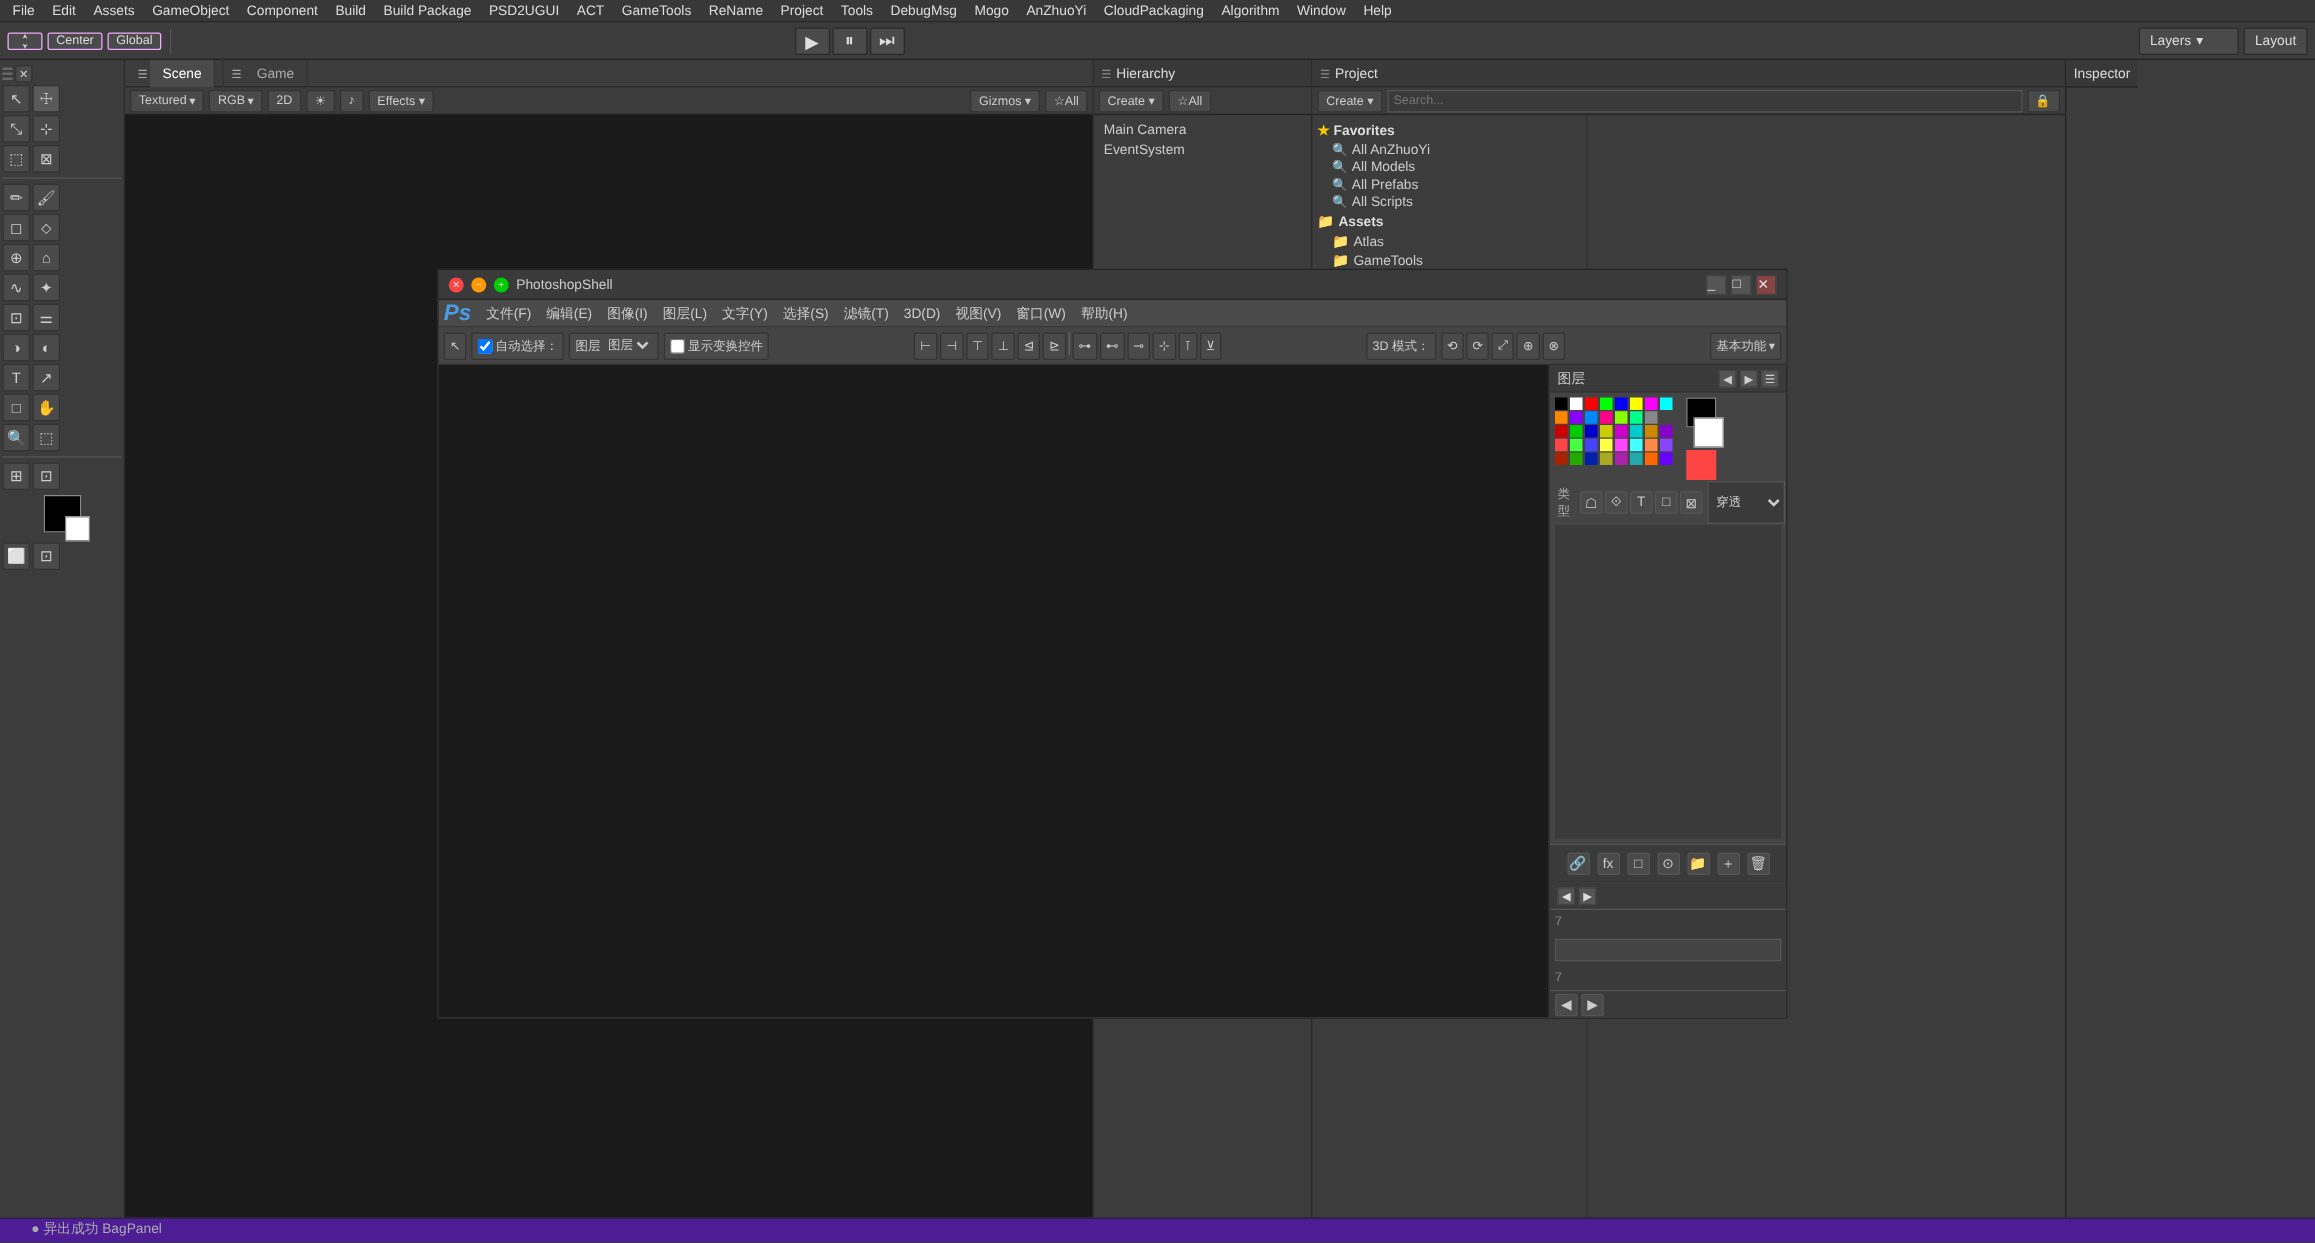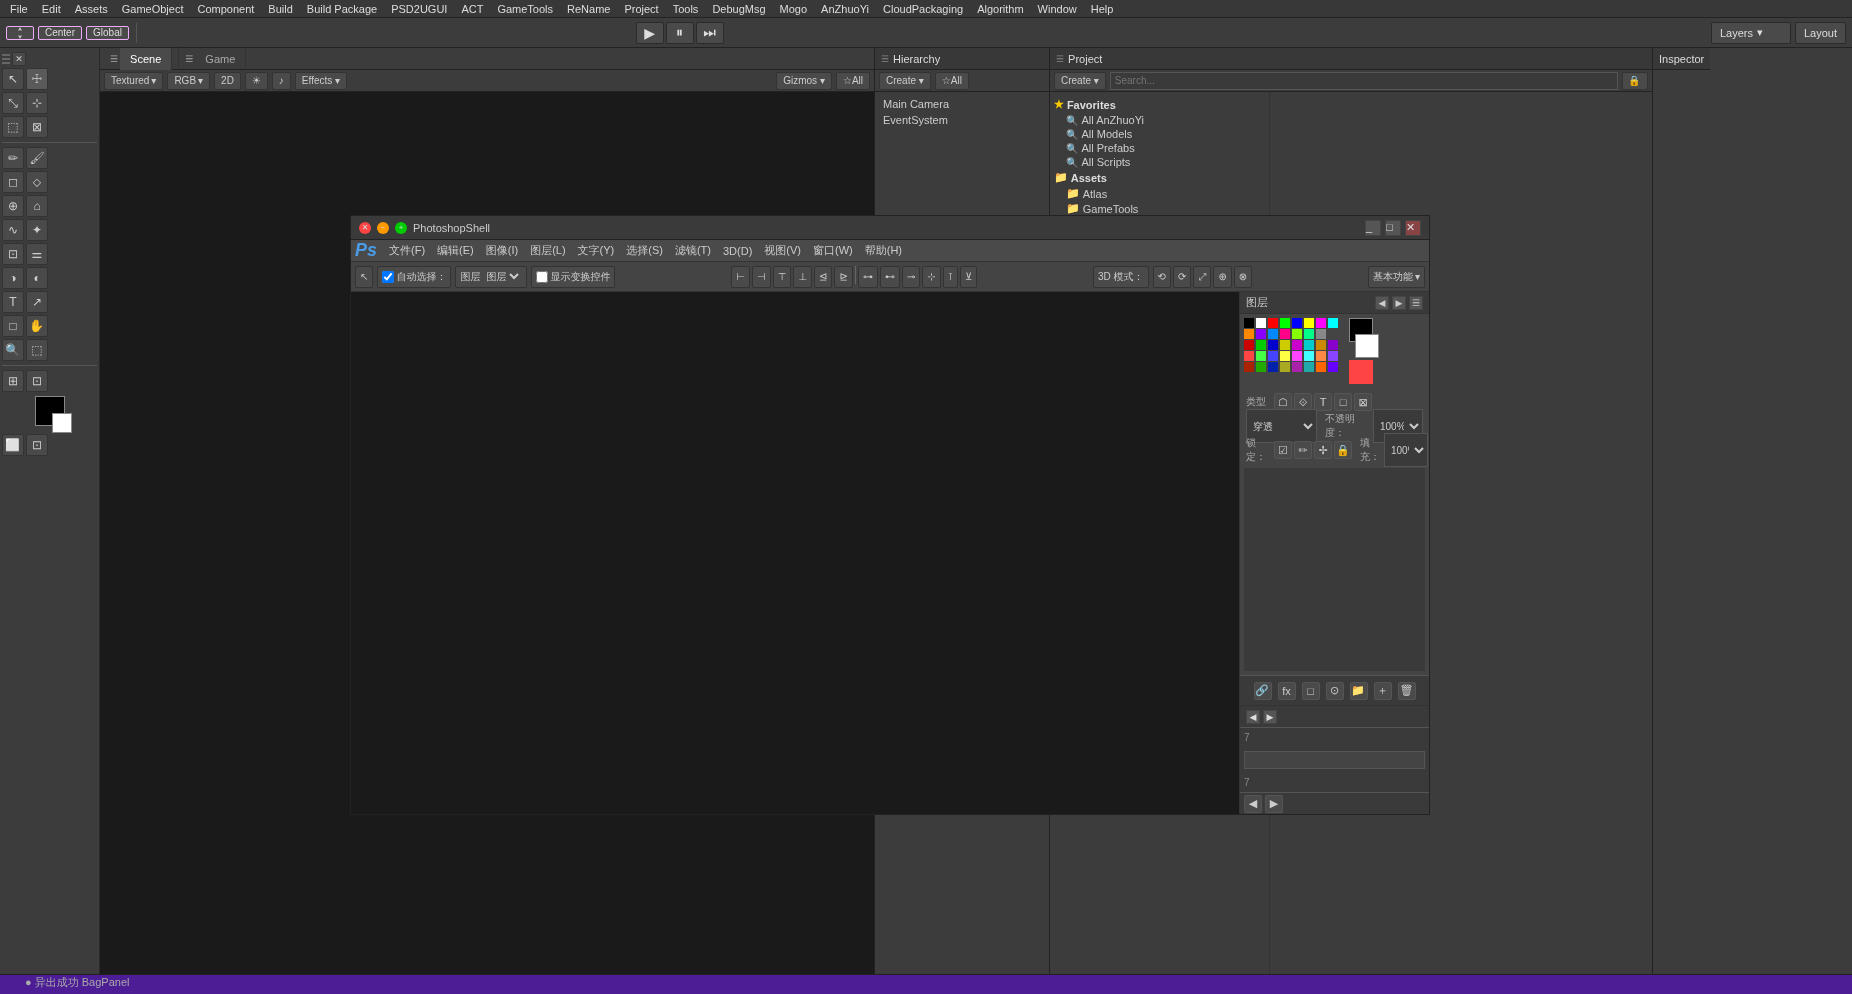--- a/index.html
+++ b/index.html
@@ -291,21 +291,21 @@
       align-items: center;
       padding: 0 6px;
       font-size: 11px;
       color: #ccc;
       border-bottom: 1px solid #333;
       justify-content: space-between;
     }
     .ps-layers-controls {
       padding: 4px 6px;
       display: flex;
-      flex-direction: column;
+      flex-direction: row;
       gap: 4px;
     }
     .ps-layer-row {
       display: flex;
       align-items: center;
       gap: 4px;
       height: 20px;
     }
     .ps-select {
       height: 34px;

